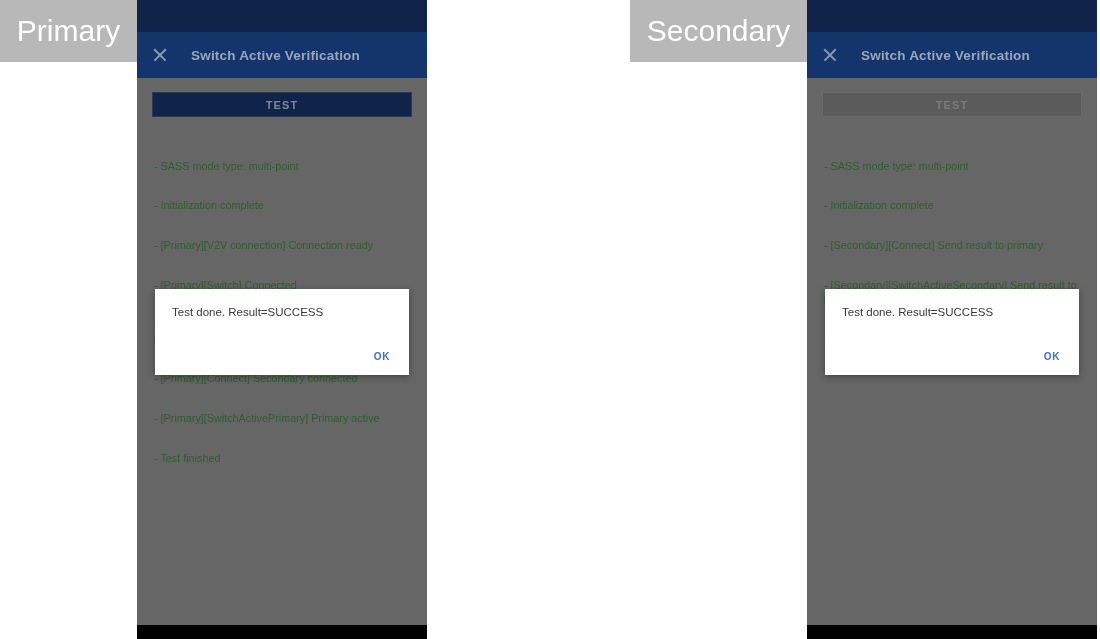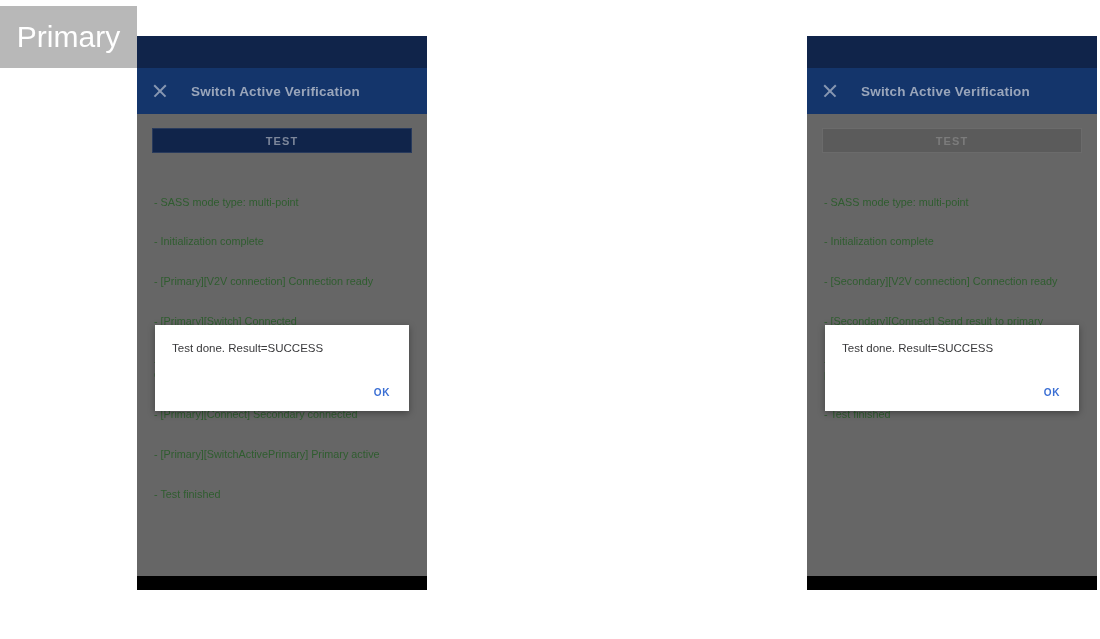--- a/index.html
+++ b/index.html
@@ -17,24 +17,23 @@
     width: 1100px;
     height: 639px;
     background: #ffffff;
   }
 
   
   .device {
     position: absolute;
     top: 0;
     width: 290px;
-    height: 554px;
+    height: 639px;
     background: #666666;
     overflow: hidden;
-    margin-top: 36px;
   }
   .device-primary   { left: 137px; }
   .device-secondary { left: 807px; }
 
   .status-bar {
     height: 32px;
     background: #10244a;
   }
 
   .app-bar {
@@ -172,21 +171,20 @@
     position: absolute;
     top: 0;
     background: #b8b8b8;
     color: #ffffff;
     display: flex;
     align-items: center;
     justify-content: center;
     font-size: 30px;
     line-height: 1;
     box-sizing: border-box;
-    margin-top: 6px;
   }
   .label-primary {
     left: 0;
     width: 137px;
     height: 62px;
   }
   .label-secondary {
     left: 630px;
     width: 177px;
     height: 62px;
@@ -239,33 +237,33 @@
       <span class="close-icon"></span>
       <span class="app-bar-title">Switch Active Verification</span>
     </div>
 
     <div class="content">
       <button class="test-button disabled">TEST</button>
 
       <div class="log">
         <span class="log-line">- SASS mode type: multi-point</span>
         <span class="log-line">- Initialization complete</span>
-        <span class="log-line">- [Secondary][V2V connection] Connection ready</span>
         <span class="log-line">- [Secondary][Connect] Send result to primary</span>
         <span class="log-line">- [Secondary][SwitchActiveSecondary] Send result to primary</span>
         <span class="log-line">- Test finished</span>
       </div>
     </div>
 
     <div class="dialog-layer">
       <div class="dialog">
         <div class="dialog-message">Test done. Result=SUCCESS</div>
         <button class="dialog-ok">OK</button>
       </div>
     </div>
 
     <div class="nav-bar"></div>
   </div>
 
   <div class="side-label label-primary">Primary</div>
 
+  <div class="side-label label-secondary">Secondary</div>
 
 </div>
 
 </body></html>

